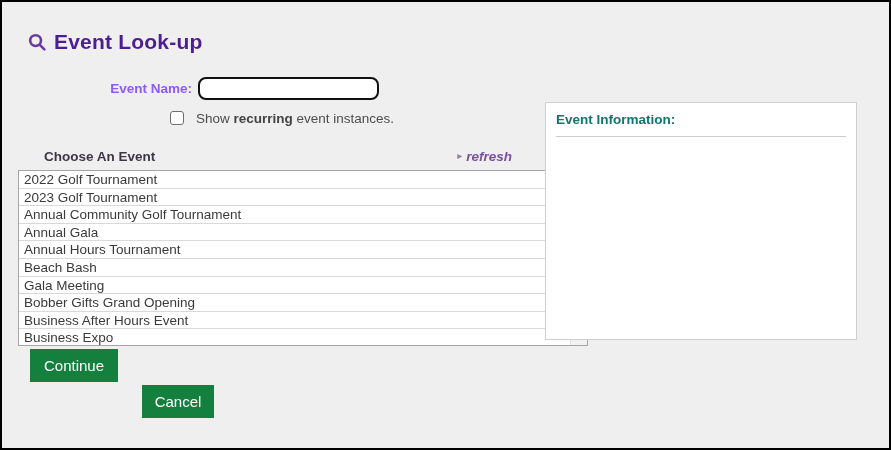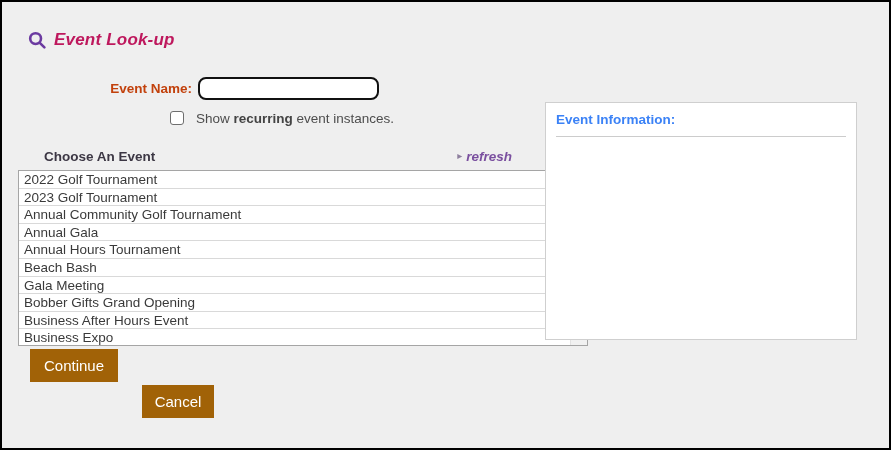--- a/index.html
+++ b/index.html
@@ -4,24 +4,24 @@
 <style>
   html,body{margin:0;padding:0;background:#ffffff;}
   body{font-family:"Liberation Sans","DejaVu Sans",sans-serif;}
   #screen{
     position:relative;width:891px;height:450px;box-sizing:border-box;
     border:2px solid #000;background:#efefef;overflow:hidden;
   }
   
   .hdr{position:absolute;left:26px;top:28px;display:flex;align-items:center;gap:7px;}
   .hdr svg{display:block;}
-  .hdr .title{font-size:17px;font-weight:bold;color:#be185d;letter-spacing:.2px;font-style:italic;}
+  .hdr .title{font-size:21px;font-weight:bold;color:#4c1d95;letter-spacing:.2px;}
   
   .ename-label{position:absolute;left:0;top:76px;width:190px;height:22px;line-height:22px;
-    text-align:right;font-size:13.5px;font-weight:bold;color:#c2410c;}
+    text-align:right;font-size:13.5px;font-weight:bold;color:#8b5cf6;}
   .ename-input{position:absolute;left:196px;top:75px;width:181px;height:23px;box-sizing:border-box;
     border:2px solid #111;border-radius:8px;background:#fff;font-size:13px;padding:0 6px;outline:none;}
   
   .chk{position:absolute;left:168px;top:109px;width:14px;height:14px;box-sizing:border-box;
     border:1.5px solid #6e6e6e;border-radius:3px;background:#fff;cursor:pointer;}
   .chk-label{position:absolute;left:194px;top:108px;height:17px;line-height:17px;
     font-size:13.5px;color:#4d4d4d;text-align:center;}
   .chk-label b{color:#444;}
   
   .list-head{position:absolute;left:28px;top:146px;width:482px;height:16px;
@@ -40,26 +40,26 @@
   .sbar{position:absolute;top:0;right:0;width:17px;height:100%;background:#f1f1f1;
     border-left:1px solid #e2e2e2;box-sizing:border-box;}
   .sbar .arr{position:absolute;left:0;width:100%;height:15px;text-align:center;
     font-size:8px;line-height:15px;color:#6f6f6f;cursor:pointer;}
   .sbar .arr.up{top:1px;}
   .sbar .arr.down{bottom:1px;}
   .sbar .thumb{position:absolute;left:2px;top:17px;width:12px;height:41px;background:#bfbfbf;cursor:grab;}
   
   .info-panel{position:absolute;left:543px;top:100px;width:312px;height:238px;box-sizing:border-box;
     background:#fff;border:1px solid #cfcfcf;}
-  .info-head{padding:9px 10px 9px 10px;font-size:13.5px;font-weight:bold;color:#3b82f6;}
+  .info-head{padding:9px 10px 9px 10px;font-size:13.5px;font-weight:bold;color:#0f766e;}
   .info-sep{height:1px;background:#cccccc;margin:0 10px;}
   .info-body{padding:10px;font-size:13px;color:#444;}
   
   .btn{position:absolute;top:347px;height:33px;box-sizing:border-box;border:none;border-radius:0;
-    background:#a16207;color:#fff;font-family:inherit;font-size:15px;font-weight:500;cursor:pointer;
+    background:#15803d;color:#fff;font-family:inherit;font-size:15px;font-weight:500;cursor:pointer;
     display:flex;align-items:center;justify-content:center;}
   .btn.continue{left:28px;width:88px;}
   .btn.cancel{left:140px;width:72px;margin-top:36px;}
 </style>
 </head>
 <body>
 
 <div id="screen">
 
   <div class="hdr">

